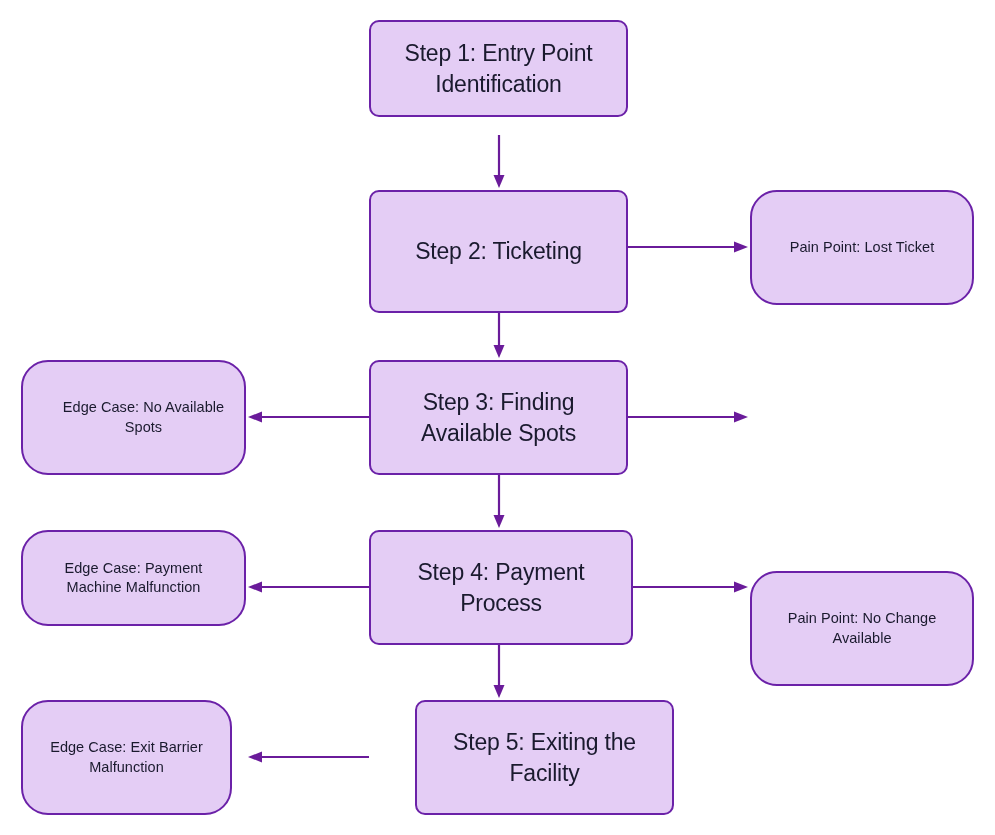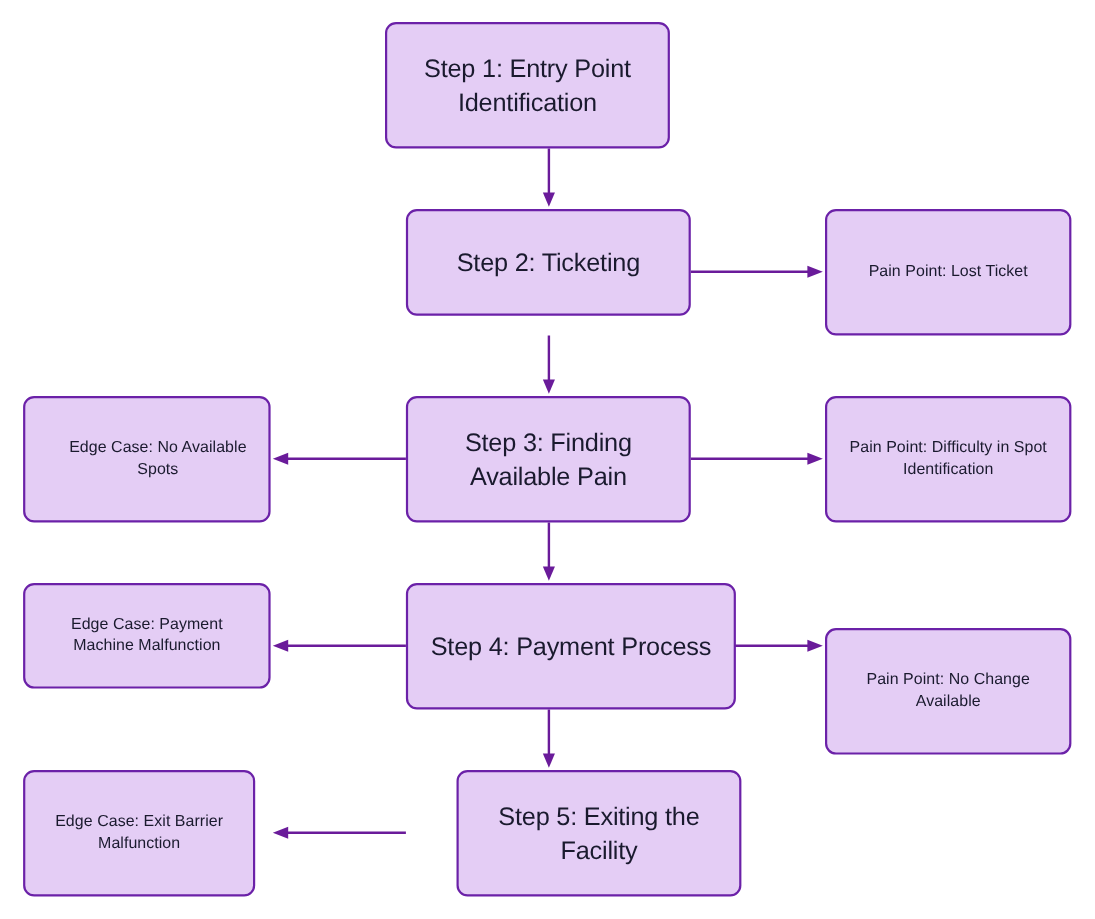--- a/index.html
+++ b/index.html
@@ -31,20 +31,21 @@
     line-height: 1.32;
     padding: 6px 12px;
   }
   .node.main {
     font-size: 23px;
     letter-spacing: -0.2px;
   }
   .node.side {
     font-size: 14.5px;
     letter-spacing: 0.05px;
+    border-radius: 27px;
   }
   .node-label {
     display: block;
     width: 100%;
   }
   .edge {
     position: absolute;
     overflow: visible;
   }
   .edge svg { display: block; overflow: visible; }
@@ -117,42 +118,39 @@
     </svg>
   </div>
 
   <div class="edge" style="left:246px; top:749px; width:123px; height:16px;">
     <svg width="123" height="16" viewBox="0 0 123 16">
       <line x1="123" y1="8" x2="14" y2="8" stroke="#6a1b9a" stroke-width="2.2"></line>
       <polygon points="2,8 16,2.5 16,13.5" fill="#6a1b9a"></polygon>
     </svg>
   </div>
 
-  <div class="node main" style="left:350px; top:20px; width:259px; height:115px;">
+  <div class="node main" style="left:369px; top:20px; width:259px; height:97px;">
     <span class="node-label">Step 1: Entry Point Identification</span>
   </div>
 
-  <div class="node main" style="left:369px; top:190px; width:259px; height:97px;">
+  <div class="node main" style="left:369px; top:190px; width:259px; height:123px;">
     <span class="node-label">Step 2: Ticketing</span>
   </div>
   <div class="node side" style="left:750px; top:190px; width:224px; height:115px;">
     <span class="node-label">Pain Point: Lost Ticket</span>
   </div>
 
   <div class="node main" style="left:369px; top:360px; width:259px; height:115px;">
-    <span class="node-label">Step 3: Finding Available Pain</span>
+    <span class="node-label">Step 3: Finding Available Spots</span>
   </div>
   <div class="node side" style="left:21px; top:360px; width:225px; height:115px;padding-left:32px;">
     <span class="node-label">Edge Case: No Available Spots</span>
   </div>
-  <div class="node side" style="left:750px; top:360px; width:224px; height:115px;">
-    <span class="node-label">Pain Point: Difficulty in Spot Identification</span>
-  </div>
 
-  <div class="node main" style="left:369px; top:530px; width:300px; height:115px;">
+  <div class="node main" style="left:369px; top:530px; width:264px; height:115px;">
     <span class="node-label">Step 4: Payment Process</span>
   </div>
   <div class="node side" style="left:21px; top:530px; width:225px; height:96px;">
     <span class="node-label">Edge Case: Payment Machine Malfunction</span>
   </div>
   <div class="node side" style="left:750px; top:530px; width:224px; height:115px;margin-top:41px;">
     <span class="node-label">Pain Point: No Change Available</span>
   </div>
 
   <div class="node main" style="left:369px; top:700px; width:259px; height:115px;margin-left:46px;">

